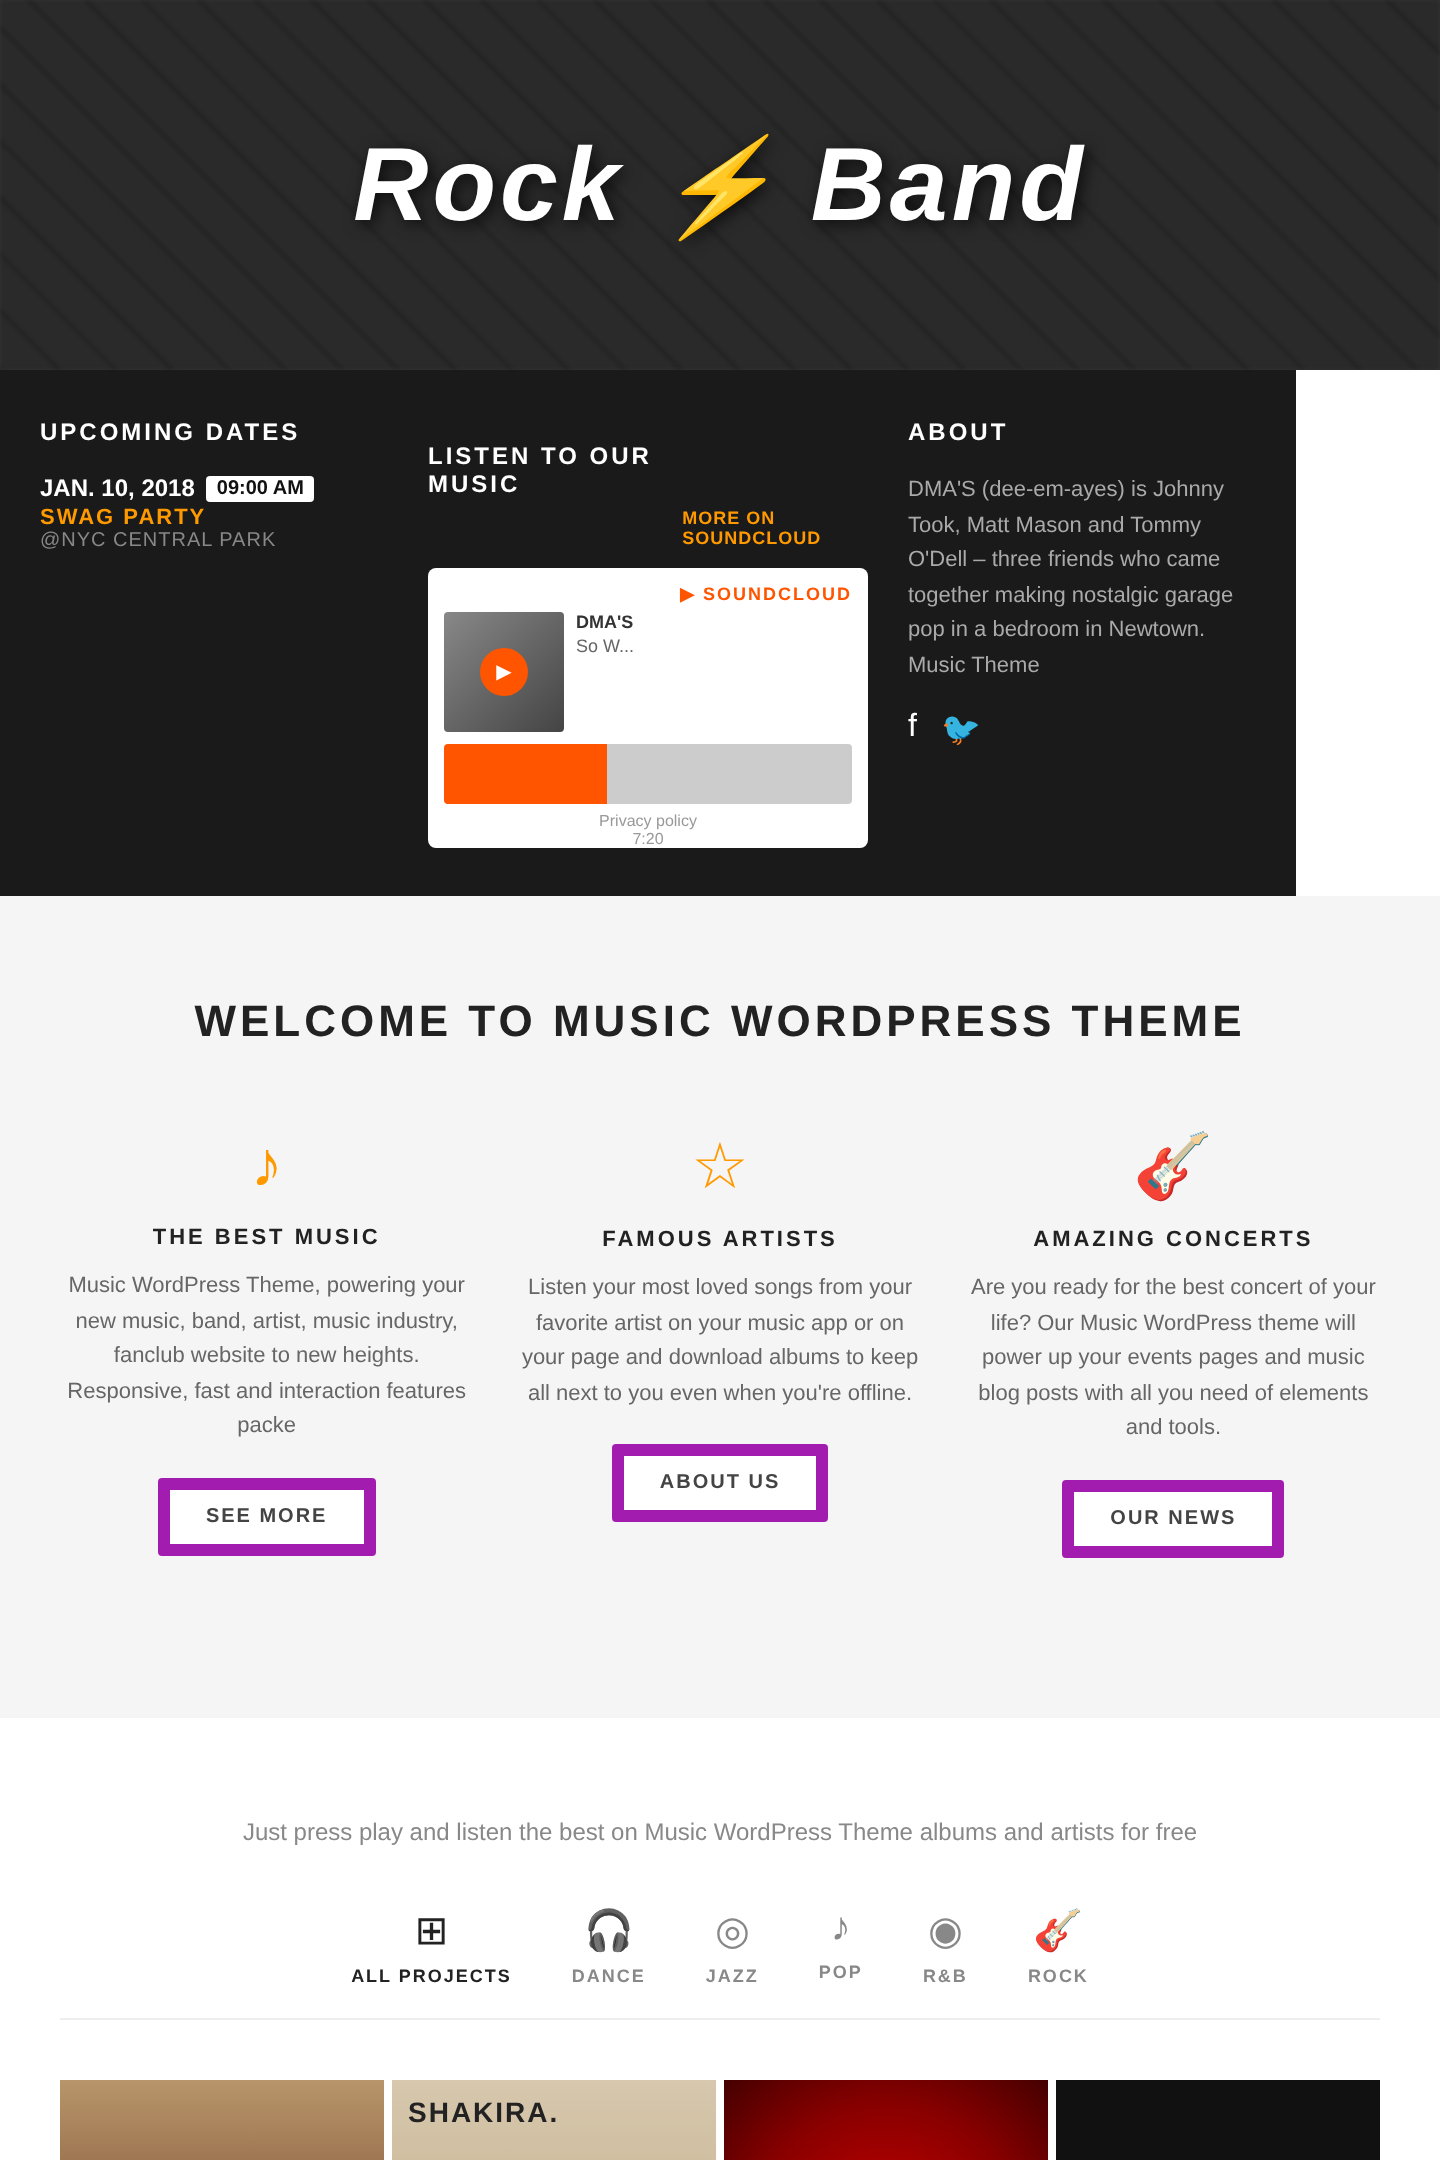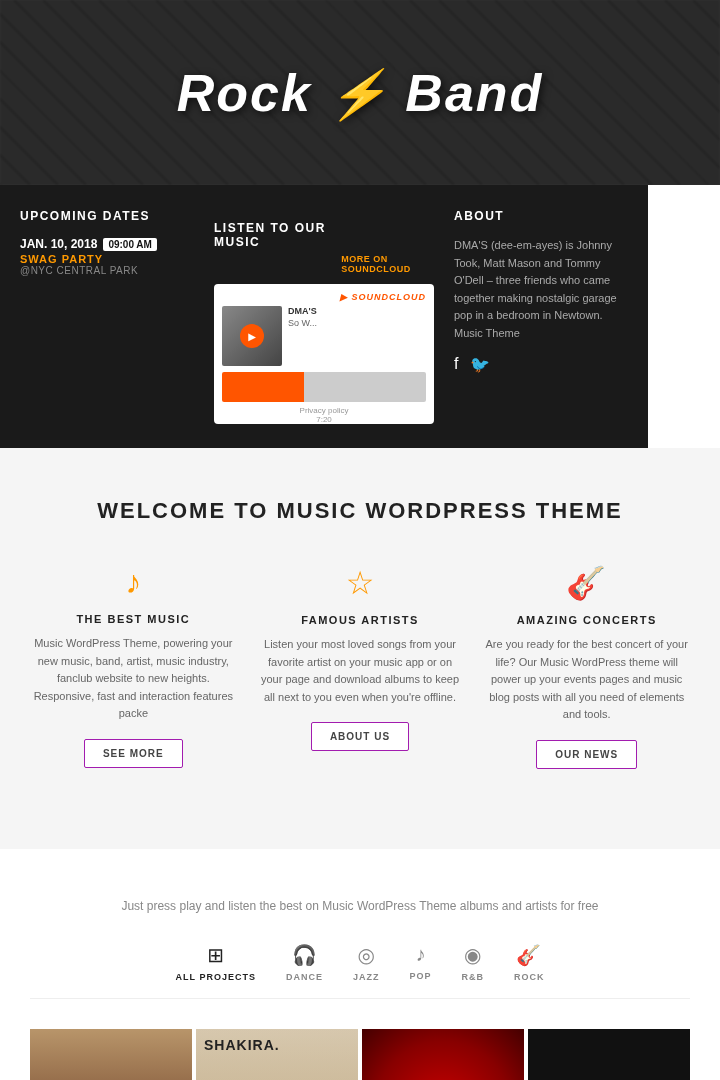--- a/index.html
+++ b/index.html
@@ -111,21 +111,20 @@
     .sc-header {
       display: flex;
       justify-content: flex-end;
       margin-bottom: 4px;
     }
     .sc-logo {
       font-size: 9px;
       color: #f50;
       font-weight: 700;
       letter-spacing: 1px;
-      font-style: italic;
     }
     .sc-content {
       display: flex;
       gap: 6px;
     }
     .sc-thumb {
       width: 60px;
       height: 60px;
       background: #555;
       border-radius: 2px;
@@ -261,21 +260,21 @@
       margin-bottom: 10px;
     }
     .feature-text {
       font-size: 11px;
       color: #666;
       line-height: 1.6;
       text-align: center;
       margin-bottom: 16px;
     }
     .feature-btn {
-      border: 1px solid #a21caf;
+      border: 6px solid #a21caf;
       background: #fff;
       padding: 8px 18px;
       font-size: 10px;
       font-weight: 700;
       letter-spacing: 1px;
       text-transform: uppercase;
       color: #444;
       cursor: pointer;
       border-radius: 2px;
     }

